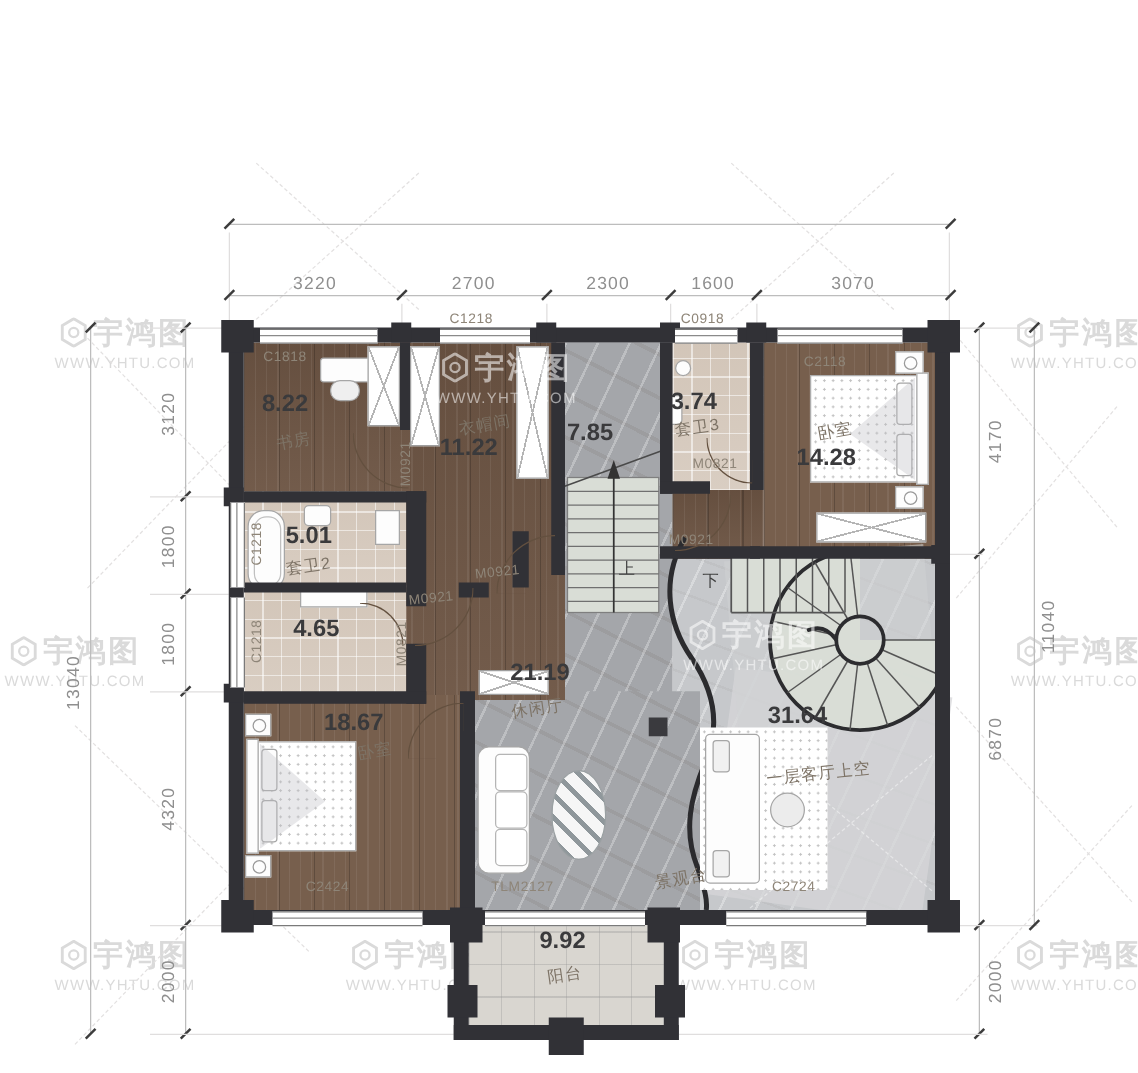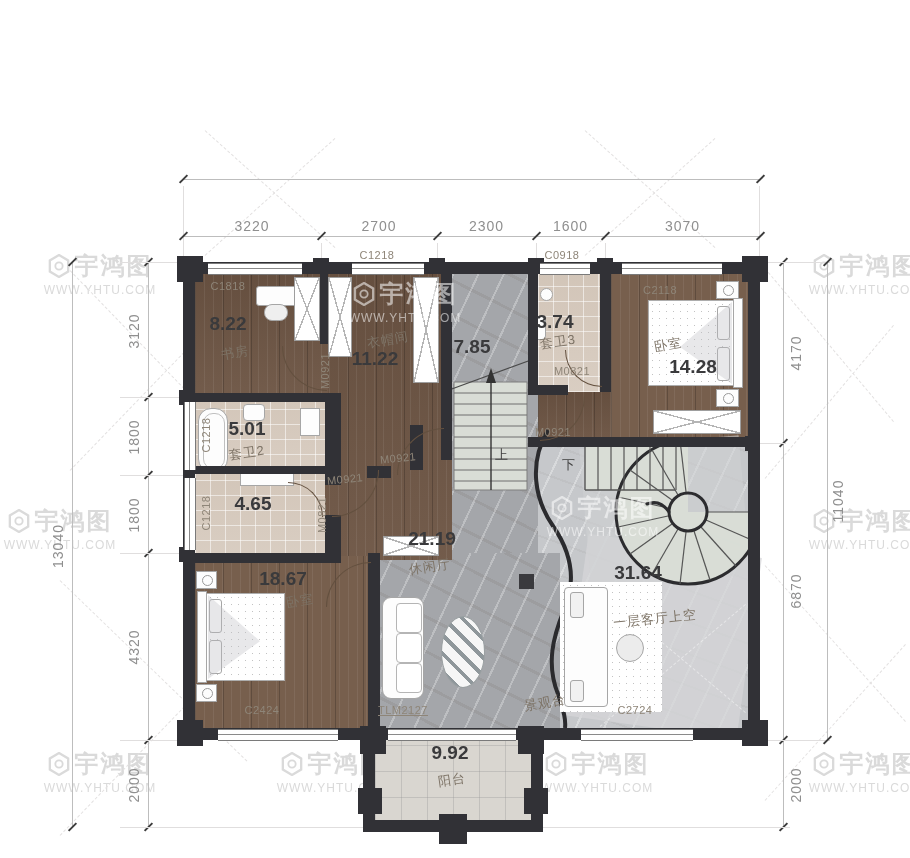--- a/index.html
+++ b/index.html
@@ -420,38 +420,38 @@
   <div class="arc arc-tr" style="left:288px;top:482px;width:34px;height:34px;"></div>
   <div class="arc arc-tl" style="left:326px;top:562px;width:44px;height:44px;"></div>
 
   <div class="codelab" style="left:198px;top:280px;">C1818</div>
   <div class="codelab" style="left:347px;top:249px;">C1218</div>
   <div class="codelab" style="left:532px;top:249px;text-align:center;">C0918</div>
   <div class="codelab" style="left:630px;top:284px;">C2118</div>
   <div class="codelab rot" style="left:176px;top:429px;">C1218</div>
   <div class="codelab rot" style="left:176px;top:507px;">C1218</div>
   <div class="codelab" style="left:232px;top:704px;">C2424</div>
-  <div class="codelab" style="left:373px;top:704px;text-decoration:underline;">TLM2127</div>
+  <div class="codelab" style="left:388px;top:704px;">TLM2127</div>
   <div class="codelab" style="left:605px;top:704px;">C2724</div>
   <div class="codelab rot" style="left:295px;top:365px;">M0921</div>
   <div class="codelab" style="left:368px;top:452px;transform:rotate(-6deg);">M0921</div>
   <div class="codelab" style="left:315px;top:473px;transform:rotate(-6deg);">M0921</div>
   <div class="codelab" style="left:523px;top:426px;">M0921</div>
   <div class="codelab" style="left:542px;top:365px;">M0821</div>
   <div class="codelab rot" style="left:292px;top:509px;">M0821</div>
 
   <div class="arealab" style="left:193px;top:313px;">8.22</div>
   <div class="roomlab" style="left:200px;top:344px;transform:rotate(-10deg);">书房</div>
   <div class="roomlab" style="left:353px;top:331px;transform:rotate(-10deg);">衣帽间</div>
   <div class="arealab" style="left:340px;top:348px;">11.22</div>
   <div class="arealab" style="left:437px;top:336px;">7.85</div>
   <div class="arealab" style="left:520px;top:311px;">3.74</div>
   <div class="roomlab" style="left:523px;top:333px;transform:rotate(-8deg);">套卫3</div>
   <div class="roomlab" style="left:633px;top:336px;transform:rotate(-10deg);">卧室</div>
-  <div class="arealab" style="left:658px;top:356px;">14.28</div>
+  <div class="arealab" style="left:626px;top:356px;">14.28</div>
   <div class="arealab" style="left:212px;top:418px;">5.01</div>
   <div class="roomlab" style="left:212px;top:444px;transform:rotate(-8deg);">套卫2</div>
   <div class="arealab" style="left:218px;top:493px;">4.65</div>
   <div class="arealab" style="left:248px;top:568px;">18.67</div>
   <div class="roomlab" style="left:265px;top:592px;transform:rotate(-10deg);">卧室</div>
   <div class="arealab" style="left:397px;top:528px;">21.19</div>
   <div class="roomlab" style="left:395px;top:558px;transform:rotate(-8deg);">休闲厅</div>
   <div class="arealab" style="left:603px;top:562px;">31.64</div>
   <div class="roomlab" style="left:600px;top:610px;width:110px;transform:rotate(-6deg);">一层客厅上空</div>
   <div class="roomlab" style="left:510px;top:694px;transform:rotate(-10deg);">景观台</div>

